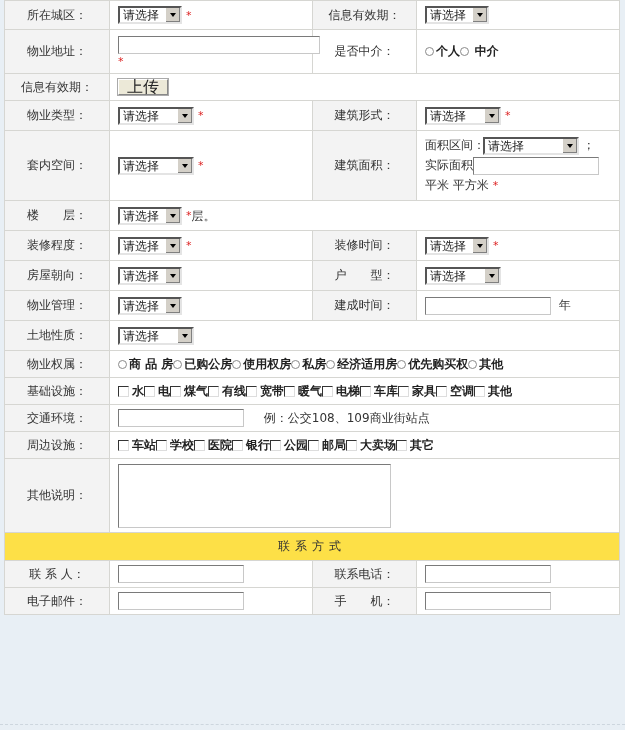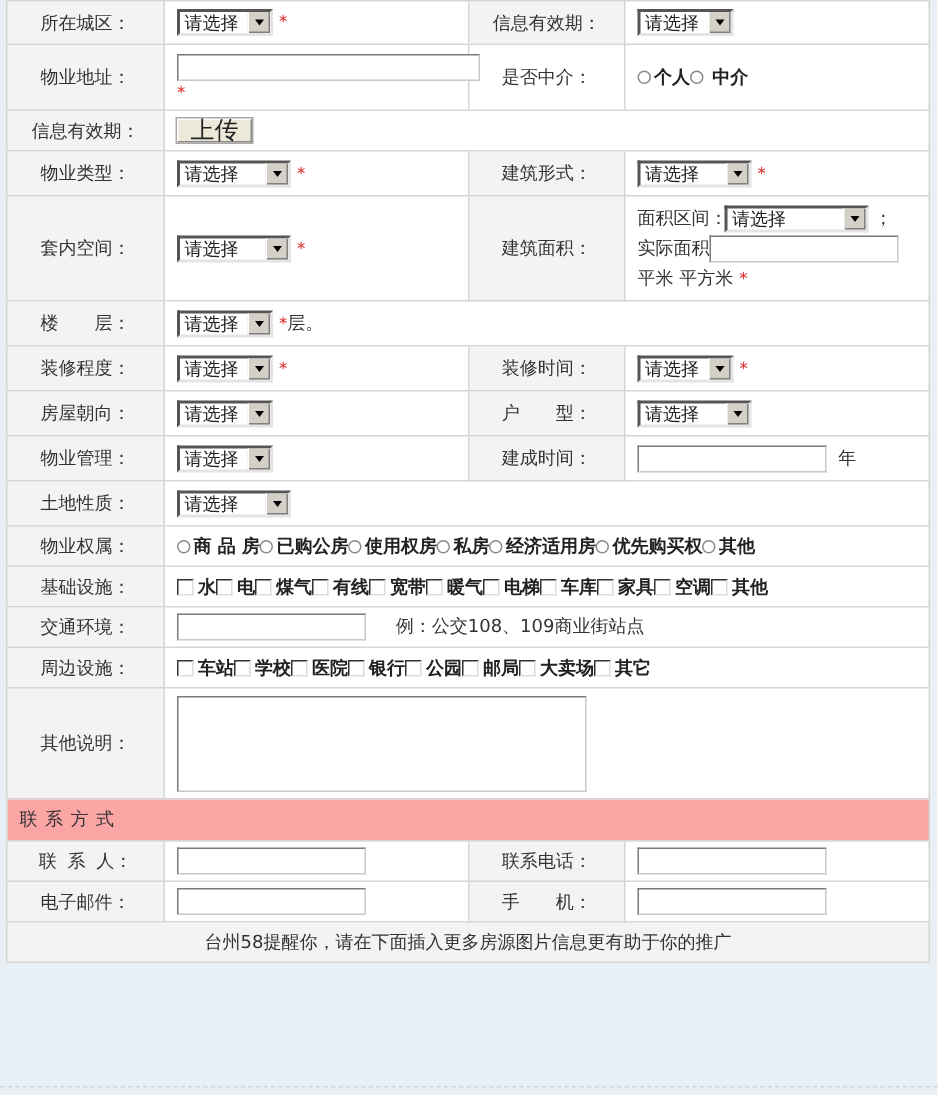--- a/index.html
+++ b/index.html
@@ -21,21 +21,20 @@
     border: 1px solid #d6d6d2;
     padding: 0 8px;
     vertical-align: middle;
     font-size: 12px;
     color: #333;
   }
   td.lbl {
     background: #f3f3f3;
     text-align: center;
     padding: 0;
-    font-family: Liberation Mono, monospace;
   }
   td.lbl.white { background: #fff; }
   td.lbl.bold { font-weight: bold; color: #222; }
   td.val { background: #fff; }
   .req { color: #d22; font-size: 11px; margin-left: 4px; }
   .req.nomargin { margin-left: 0; }
 
   .sel {
     display: inline-flex; align-items: stretch;
     height: 18px; box-sizing: border-box;
@@ -78,21 +77,21 @@
     box-sizing: border-box; margin: 0 2px 0 0; cursor: pointer;
   }
   .chk {
     display: inline-block; width: 11px; height: 11px; box-sizing: border-box;
     border: 1px solid; border-color: #333 #ddd #ddd #333;
     background: #fff; vertical-align: middle; margin-right: 3px; cursor: pointer;
   }
   .opt-lbl { font-weight: bold; color: #222; vertical-align: middle; margin-right: 0; margin-top: 21px; }
   .grp { white-space: nowrap; }
   .section-title {
-    background: #fca5a5; color: #a31b1b;
+    background: #fde047; text-align: center; color: #a31b1b;
     letter-spacing: 5px;
   }
   .notice {
     background: #f3f3f3; text-align: center; color: #c21d1d;
   }
   .textarea {
     display: block; width: 273px; height: 64px; box-sizing: border-box;
     border: 1px solid; border-color: #7a7a7a #c8c8c8 #c8c8c8 #7a7a7a;
     background: #fff; margin: 4px 0;
   }
@@ -313,19 +312,16 @@
     <td class="lbl">电子邮件：</td>
     <td class="val">
       <span class="inp" style="width:126px"></span>
     </td>
     <td class="lbl">手　　机：</td>
     <td class="val">
       <span class="inp" style="width:126px"></span>
     </td>
   </tr>
 
-  <tr style="height:27px">
-    <td colspan="4" class="notice">台州58提醒你，请在下面插入更多房源图片信息更有助于你的推广</td>
-  </tr>
 </tbody>
     </table>
 </div>
 <div class="bottom-dash"></div>
 
 </body></html>

